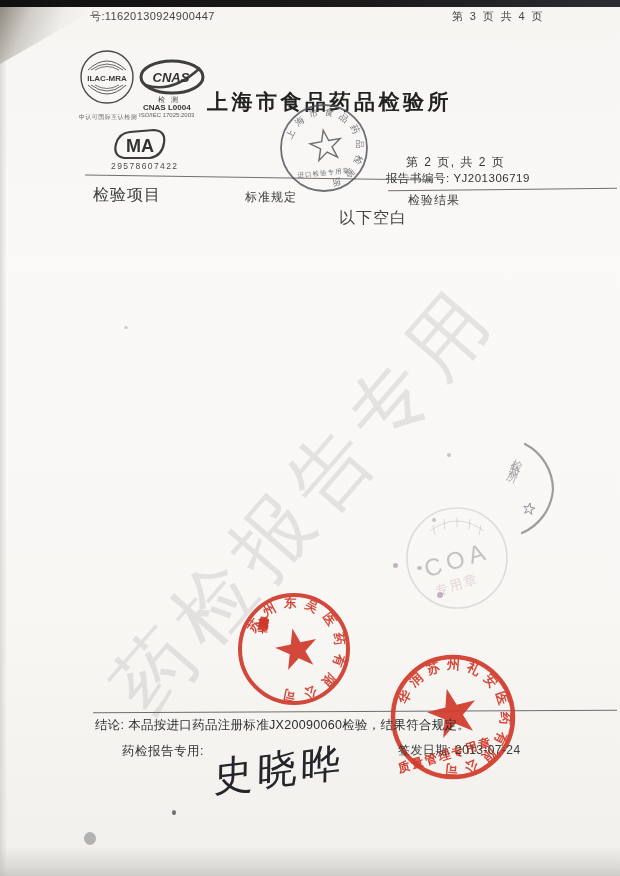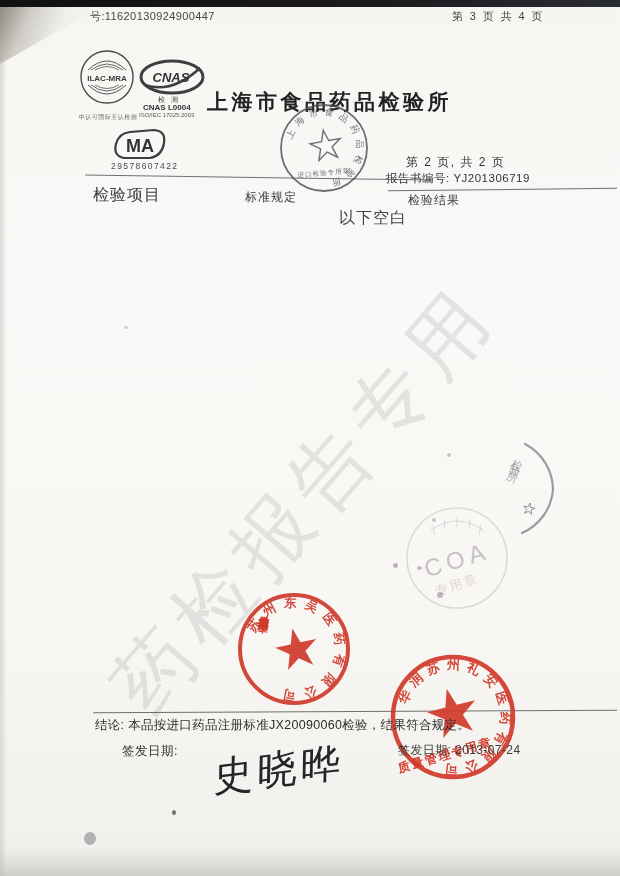--- a/index.html
+++ b/index.html
@@ -119,21 +119,21 @@
     <polygon points="0,-1 0.2246,-0.309 0.951,-0.309 0.3633,0.1181 0.588,0.809 0,0.382 -0.588,0.809 -0.3633,0.1181 -0.951,-0.309 -0.2246,-0.309" transform="translate(68,64) scale(26) rotate(-14)" fill="#d23b2c"></polygon>
   </svg>
   <div class="abs" style="left:396px;top:744px;width:120px;font-size:12px;letter-spacing:2px;color:#d23b2c;font-weight:bold;transform:rotate(-16deg);z-index:4;">质量管理专用章</div>
 
   <div class="abs hline" style="left:93px;top:711px;width:524px;transform:rotate(-0.3deg);z-index:3;"></div>
   <div class="abs" style="left:95px;top:717px;font-size:12.5px;color:#2e2e2e;z-index:5;letter-spacing:.3px;">
     <span>结论:</span>
     <span>本品按进口药品注册标准JX20090060检验，结果符合规定。</span>
   </div>
 
-  <div class="abs" style="left:122px;top:743px;font-size:12.5px;color:#333;z-index:5;letter-spacing:.5px;">签发日期:</div>
+  <div class="abs" style="left:122px;top:743px;font-size:12.5px;color:#333;z-index:5;letter-spacing:.5px;">药检报告专用:</div>
   <div class="abs serif" style="left:213px;top:742px;font-size:40px;color:#24242a;transform:rotate(-7deg) skewX(-8deg);letter-spacing:4px;z-index:5;">史晓晔</div>
   <div class="abs" style="left:398px;top:742px;font-size:12px;color:#3c3c3c;z-index:6;letter-spacing:.4px;">签发日期: 2013-07-24</div>
 
   <div class="abs smudge" style="left:172px;top:810px;width:4px;height:5px;background:#6f6f6f;z-index:2;"></div>
   <div class="abs smudge" style="left:84px;top:832px;width:12px;height:13px;background:rgba(100,100,106,.45);z-index:2;"></div>
   <div class="abs smudge" style="left:393px;top:563px;width:5px;height:5px;background:rgba(140,110,140,.5);z-index:2;"></div>
   <div class="abs smudge" style="left:417px;top:566px;width:5px;height:4px;background:rgba(140,110,140,.45);z-index:2;"></div>
   <div class="abs smudge" style="left:437px;top:592px;width:6px;height:6px;background:rgba(140,110,140,.5);z-index:2;"></div>
   <div class="abs smudge" style="left:432px;top:518px;width:4px;height:4px;background:rgba(120,120,130,.4);z-index:2;"></div>
   <div class="abs smudge" style="left:447px;top:453px;width:4px;height:4px;background:rgba(120,120,130,.4);z-index:2;"></div>

